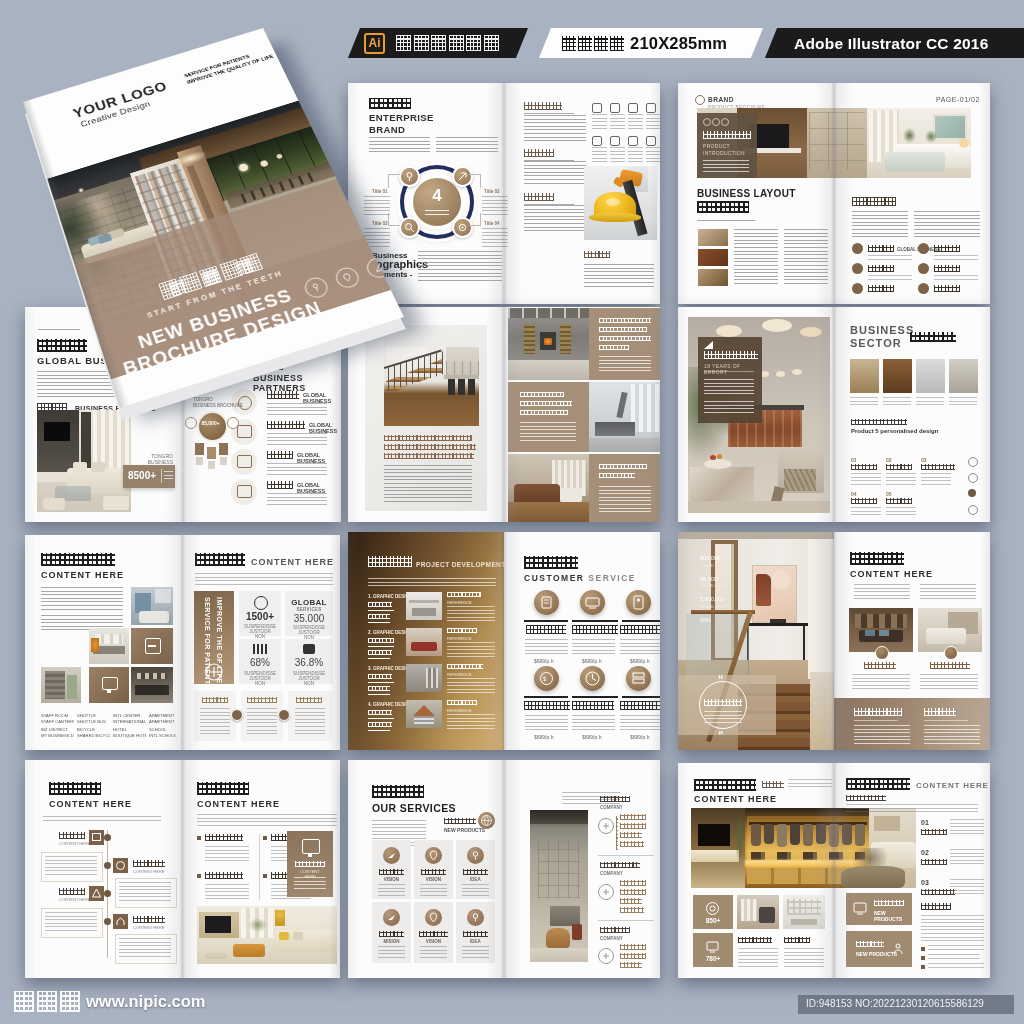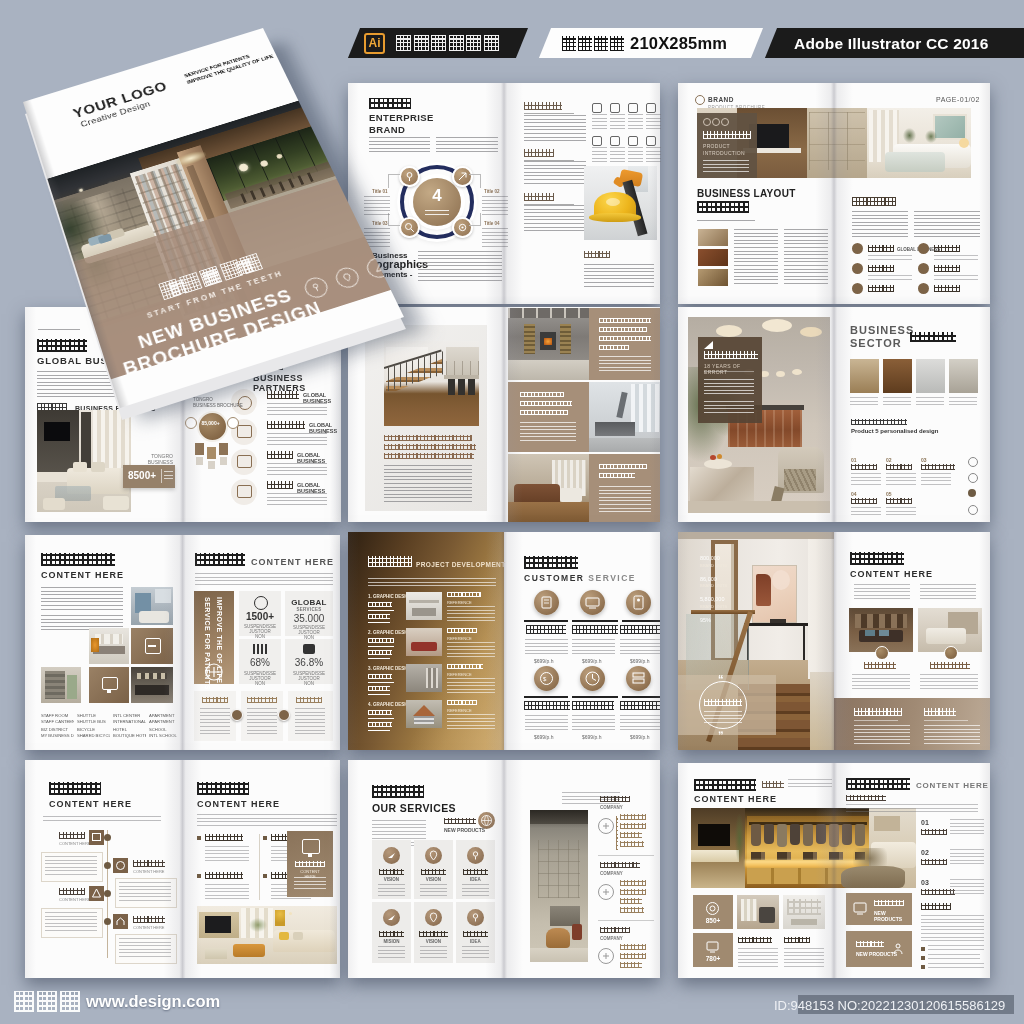--- a/index.html
+++ b/index.html
@@ -1152,17 +1152,17 @@
           <path d="M7 14l7-8-2 8z" fill="none" stroke="#f6f1ec" stroke-width="1"></path>
         </svg></div>
 
   <div class="abs" style="left:0;top:0;width:10px;height:400px;background:linear-gradient(90deg,rgba(90,90,95,.28),rgba(0,0,0,0))"></div>
 </div>
 
 <div class="ckb" style="left:14px;top:991px;width:20px;height:21px;--c:#fff;opacity:.95"></div>
     <div class="ckb" style="left:37px;top:991px;width:20px;height:21px;--c:#fff;opacity:.95"></div>
     <div class="ckb" style="left:60px;top:991px;width:20px;height:21px;--c:#fff;opacity:.95"></div>
 
-<div class="abs" style="left:86px;top:992px;font-size:16.5px;font-weight:bold;color:#fff;text-shadow:0 1px 2px rgba(60,70,90,.6)">www.design.com</div>
+<div class="abs" style="left:86px;top:992px;font-size:16.5px;font-weight:bold;color:#fff;text-shadow:0 1px 2px rgba(60,70,90,.6)">www.nipic.com</div>
 
 <div class="abs" style="left:798px;top:995px;width:216px;height:19px;background:rgba(96,104,118,.75)"></div>
-<div class="abs" style="left:774px;top:998px;font-size:13px;color:#eef0f4">ID:948153 NO:20221230120615586129</div>
+<div class="abs" style="left:806px;top:998px;font-size:10px;color:#eef0f4">ID:948153 NO:20221230120615586129</div>
 
 </div>
 </body></html>

